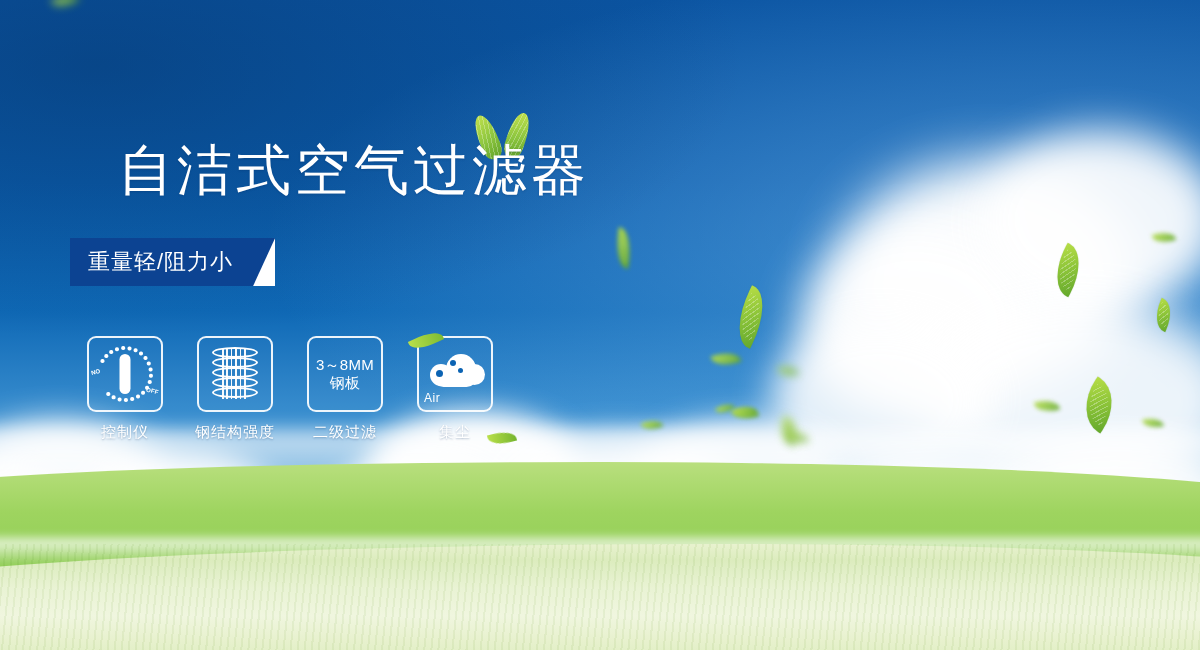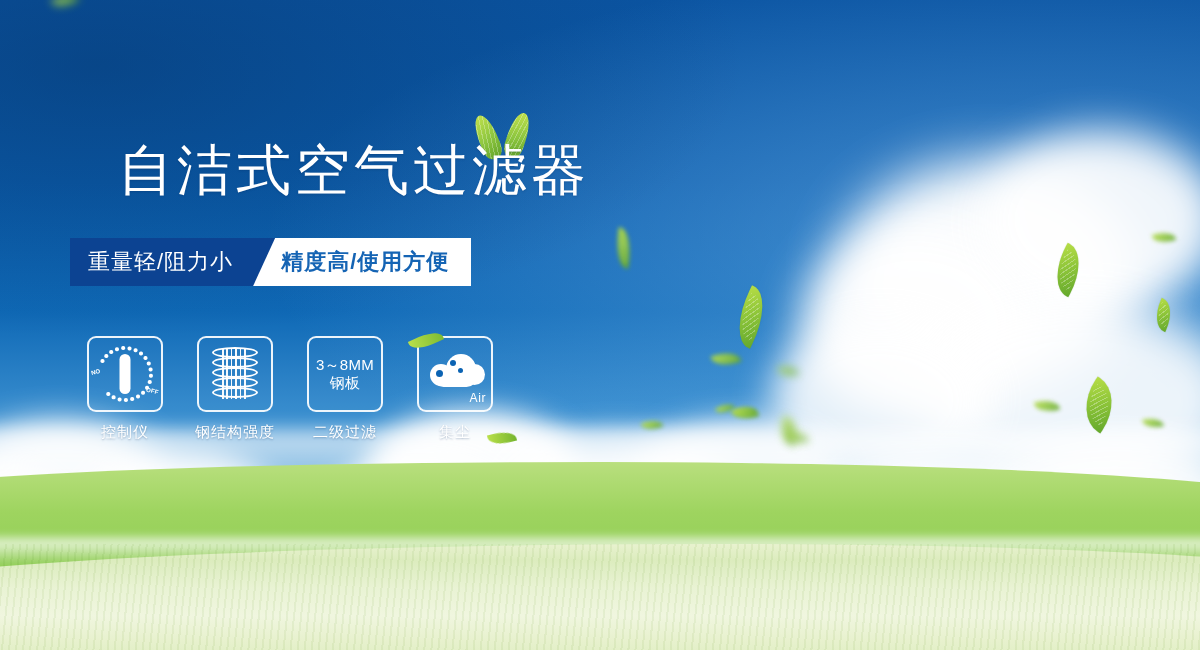--- a/index.html
+++ b/index.html
@@ -270,21 +270,21 @@
   .ico-air{ position:relative; width:62px; height:56px; }
   .ico-air .puff{
     position:absolute; background:#fff; border-radius:50%;
   }
   .ico-air .body{
     position:absolute; left:9px; top:20px; width:44px; height:21px;
     background:#fff; border-radius:12px 12px 12px 12px;
   }
   .ico-air .airtxt{
     position:absolute; left:0; right:0; bottom:-3px;
-    text-align:right; font-size:12px; color:#fff; letter-spacing:.6px;
+    text-align:left; font-size:12px; color:#fff; letter-spacing:.6px;
   }
   .ico-air .sparkle{
     position:absolute; background:#0b63b3; border-radius:50%;
   }
   .air-leaf{
     position:absolute; left:-10px; top:-4px;
     width:34px; height:13px;
     background:linear-gradient(100deg,#b9e04a 0%, #7dbb33 100%);
     border-radius:0 80% 0 80%;
     transform:rotate(-26deg);
@@ -407,21 +407,20 @@
       </div>
     <div class="title-leaf tl-b">
         <span class="tvein"></span>
       </div>
 
     <h1 class="title">自洁式空气过滤器</h1>
 
     <div class="ribbon">
       <div class="ribbon-left">重量轻/阻力小</div>
       <div class="ribbon-slant"></div>
-      <div class="ribbon-right">精度高/使用方便</div>
     </div>
 
     <div class="features">
 
       <div class="feature">
         <div class="feat-box">
           <div class="ico-gauge">
             <div class="dots">
               <i style="transform:rotate(210deg) translate(26px) rotate(-210deg)"></i>
               <i style="transform:rotate(224deg) translate(26px) rotate(-224deg)"></i>

